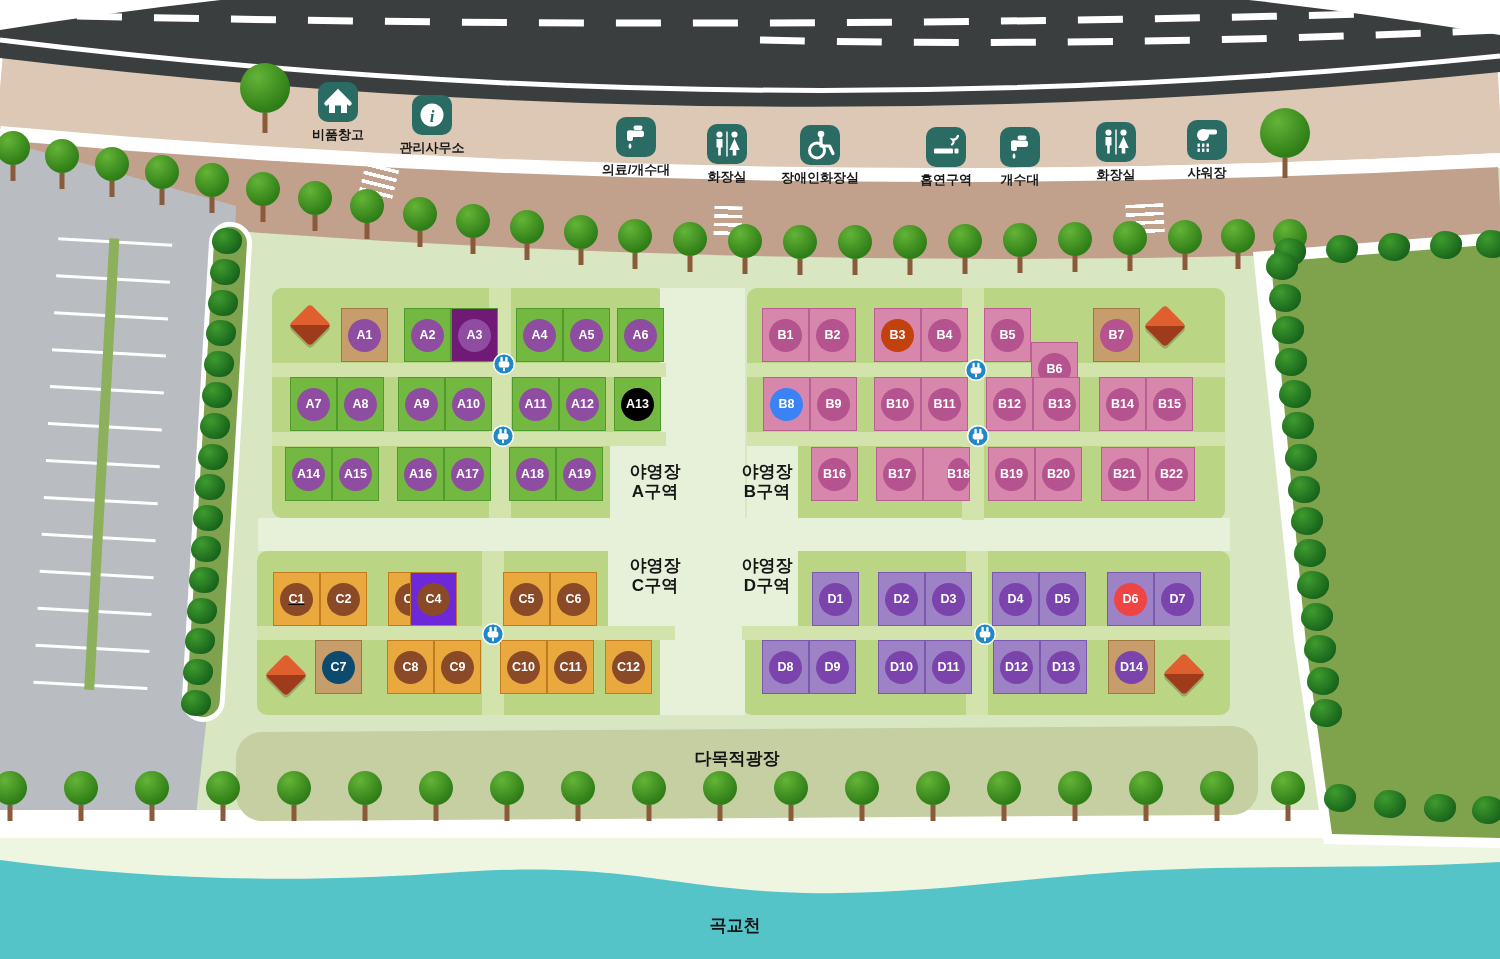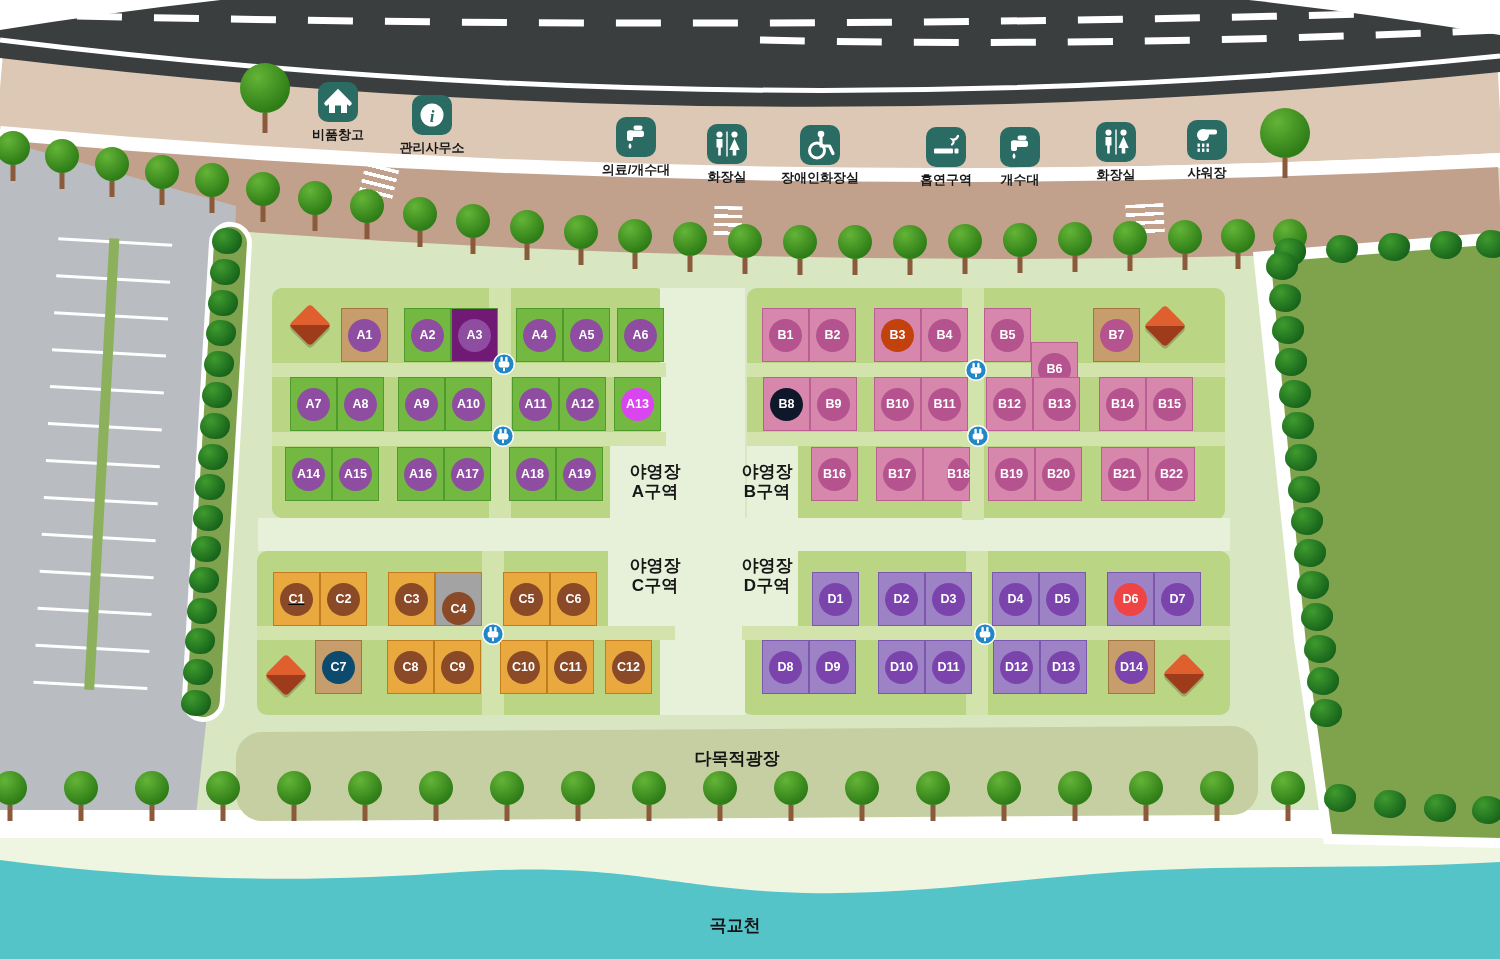--- a/index.html
+++ b/index.html
@@ -143,21 +143,21 @@
       <div class="site" style="left: 445px; top: 377px; background: rgb(114, 184, 65); border-color: rgb(79, 154, 45);">
         <span class="circ" style="background: rgb(142, 77, 160);">A10</span>
       </div>
       <div class="site" style="left: 512px; top: 377px; background: rgb(114, 184, 65); border-color: rgb(79, 154, 45);">
         <span class="circ" style="background: rgb(142, 77, 160);">A11</span>
       </div>
       <div class="site" style="left: 559px; top: 377px; background: rgb(114, 184, 65); border-color: rgb(79, 154, 45);">
         <span class="circ" style="background: rgb(142, 77, 160);">A12</span>
       </div>
       <div class="site" style="left: 614px; top: 377px; background: rgb(114, 184, 65); border-color: rgb(79, 154, 45);">
-        <span class="circ" style="background: #d946ef;">A13</span>
+        <span class="circ" style="background: #000000;">A13</span>
       </div>
       <div class="site" style="left: 285px; top: 447px; background: rgb(114, 184, 65); border-color: rgb(79, 154, 45);">
         <span class="circ" style="background: rgb(142, 77, 160);">A14</span>
       </div>
       <div class="site" style="left: 332px; top: 447px; background: rgb(114, 184, 65); border-color: rgb(79, 154, 45);">
         <span class="circ" style="background: rgb(142, 77, 160);">A15</span>
       </div>
       <div class="site" style="left: 397px; top: 447px; background: rgb(114, 184, 65); border-color: rgb(79, 154, 45);">
         <span class="circ" style="background: rgb(142, 77, 160);">A16</span>
       </div>
@@ -189,21 +189,21 @@
       <div class="site" style="left: 984px; top: 308px; background: rgb(215, 135, 172); border-color: rgb(187, 94, 147);">
         <span class="circ" style="background: rgb(180, 83, 142);">B5</span>
       </div>
       <div class="site" style="left: 1031px; top: 308px; background: rgb(215, 135, 172); border-color: rgb(187, 94, 147); margin-top: 34px;">
         <span class="circ" style="background: rgb(180, 83, 142);">B6</span>
       </div>
       <div class="site" style="left: 1093px; top: 308px; background: rgb(199, 157, 107); border-color: rgb(161, 118, 63);">
         <span class="circ" style="background: rgb(180, 83, 142);">B7</span>
       </div>
       <div class="site" style="left: 763px; top: 377px; background: rgb(215, 135, 172); border-color: rgb(187, 94, 147);">
-        <span class="circ" style="background: #0f172a;">B8</span>
+        <span class="circ" style="background: #3b82f6;">B8</span>
       </div>
       <div class="site" style="left: 810px; top: 377px; background: rgb(215, 135, 172); border-color: rgb(187, 94, 147);">
         <span class="circ" style="background: rgb(180, 83, 142);">B9</span>
       </div>
       <div class="site" style="left: 874px; top: 377px; background: rgb(215, 135, 172); border-color: rgb(187, 94, 147);">
         <span class="circ" style="background: rgb(180, 83, 142);">B10</span>
       </div>
       <div class="site" style="left: 921px; top: 377px; background: rgb(215, 135, 172); border-color: rgb(187, 94, 147);">
         <span class="circ" style="background: rgb(180, 83, 142);">B11</span>
       </div>
@@ -246,21 +246,21 @@
       </div>
       <div class="site" style="left: 273px; top: 572px; background: rgb(233, 169, 63); border-color: rgb(192, 123, 30); text-decoration: underline;">
         <span class="circ" style="background: rgb(138, 74, 40);">C1</span>
       </div>
       <div class="site" style="left: 320px; top: 572px; background: rgb(233, 169, 63); border-color: rgb(192, 123, 30);">
         <span class="circ" style="background: rgb(138, 74, 40);">C2</span>
       </div>
       <div class="site" style="left: 388px; top: 572px; background: rgb(233, 169, 63); border-color: rgb(192, 123, 30);">
         <span class="circ" style="background: rgb(138, 74, 40);">C3</span>
       </div>
-      <div class="site" style="left: 435px; top: 572px; background: #a3a3a3; border-color: rgb(192, 123, 30); align-items: flex-end;">
+      <div class="site" style="left: 410px; top: 572px; background: #6d28d9; border-color: rgb(192, 123, 30);">
         <span class="circ" style="background: rgb(138, 74, 40);">C4</span>
       </div>
       <div class="site" style="left: 503px; top: 572px; background: rgb(233, 169, 63); border-color: rgb(192, 123, 30);">
         <span class="circ" style="background: rgb(138, 74, 40);">C5</span>
       </div>
       <div class="site" style="left: 550px; top: 572px; background: rgb(233, 169, 63); border-color: rgb(192, 123, 30);">
         <span class="circ" style="background: rgb(138, 74, 40);">C6</span>
       </div>
       <div class="site" style="left: 315px; top: 640px; background: rgb(199, 157, 107); border-color: rgb(161, 118, 63);">
         <span class="circ" style="background: #0c4a6e;">C7</span>

